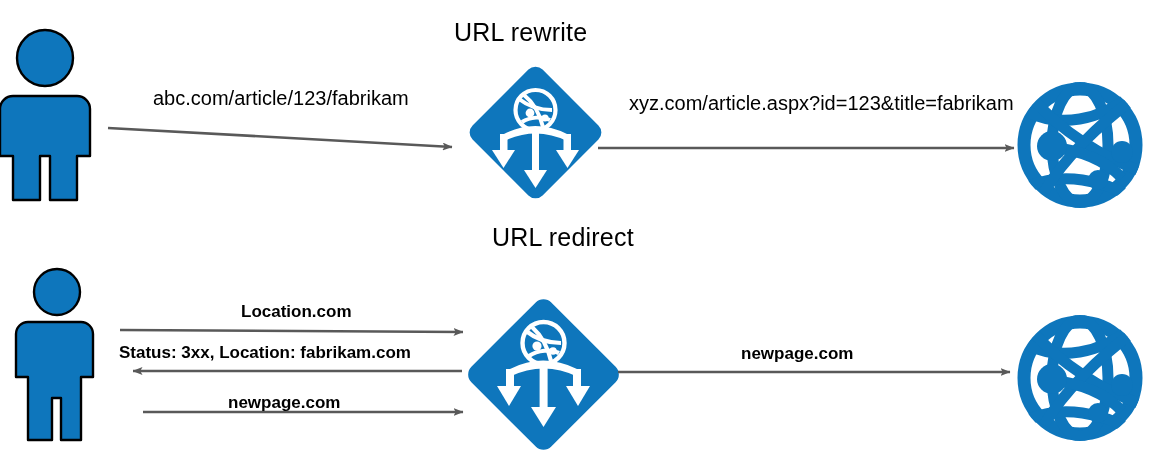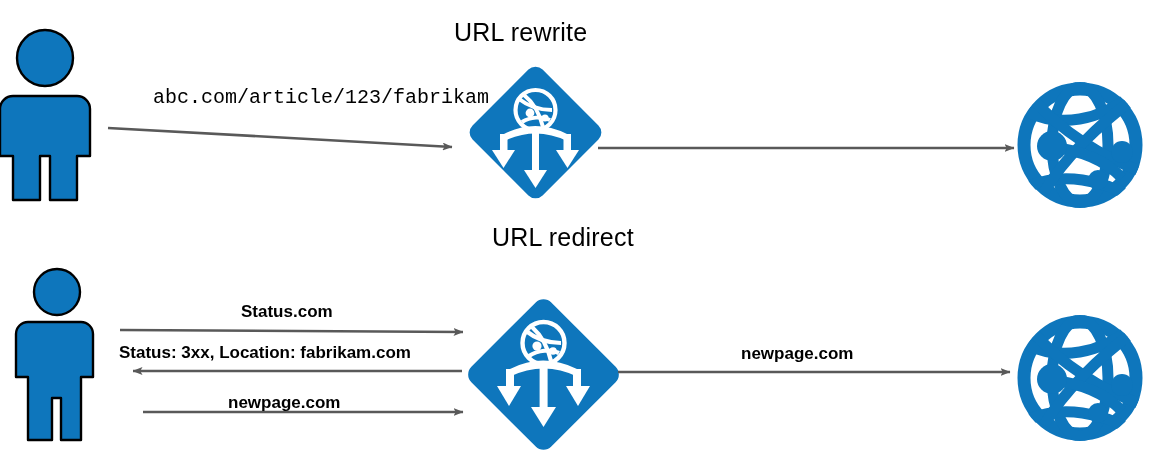--- a/index.html
+++ b/index.html
@@ -32,21 +32,20 @@
     text-align: center;
   }
   .section-title {
     font-size: 25px;
     font-weight: 400;
     letter-spacing: 0.2px;
   }
   .url-label {
     font-size: 20px;
     font-weight: 400;
-    font-family: Liberation Mono, monospace;
   }
   .bold-label {
     font-size: 17px;
     font-weight: bold;
   }
 </style>
 </head>
 <body>
 
 <div id="canvas">
@@ -202,24 +201,25 @@
       <circle cx="1052" cy="379" r="15" fill="#0E76BC"></circle>
       <circle cx="1122" cy="385" r="11" fill="#0E76BC"></circle>
       <circle cx="1098" cy="413" r="10" fill="#0E76BC"></circle>
     </g>
   </svg>
 
   <div class="lbl section-title" style="left:454px; top:20px;">URL rewrite</div>
 
   <div class="lbl url-label" style="left:153px; top:88px;">abc.com/article/123/fabrikam</div>
 
+  <div class="lbl url-label" style="left:629px; top:93px;">xyz.com/article.aspx?id=123&amp;title=fabrikam</div>
 
   <div class="lbl section-title" style="left:444px; top:225px;margin-left:48px;">URL redirect</div>
 
-  <div class="lbl bold-label" style="left:241px; top:303px;">Status.com</div>
+  <div class="lbl bold-label" style="left:241px; top:303px;">Location.com</div>
 
   <div class="lbl bold-label" style="left:119px; top:344px;">Status: 3xx, Location: fabrikam.com</div>
 
   <div class="lbl bold-label" style="left:228px; top:394px;">newpage.com</div>
 
   <div class="lbl bold-label" style="left:741px; top:345px;">newpage.com</div>
 
 </div>
 
 </body></html>

